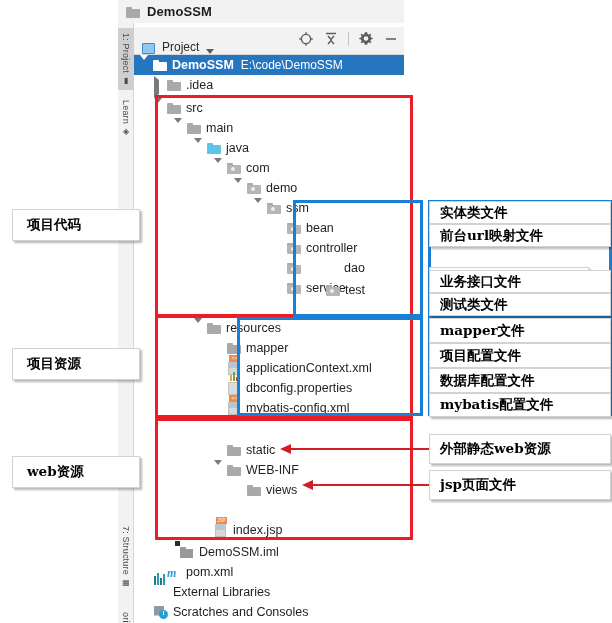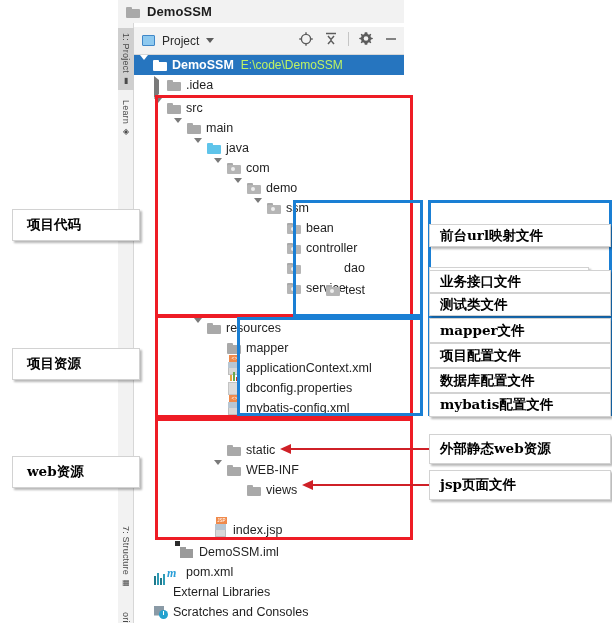--- a/index.html
+++ b/index.html
@@ -33,21 +33,21 @@
     font-size:9px; color:#4a4a4a; text-align:center;
     display:flex; align-items:center; justify-content:center;
     white-space:nowrap; letter-spacing:0.2px;
   }
   .vstrip-btn.active { background:#cfcfcf; }
   .vstrip-ico { font-size:8px; margin-top:3px; }
 
   
   .panel-head {
     position:absolute; left:134px; top:27px; width:270px; height:28px;
-    background:#f2f2f2; display:flex; align-items:center;
+    background:#f2f2f2; display:flex; align-items:flex-end;
     border-bottom:1px solid #d7d7d7;
   }
   .panel-head .sq {
     width:13px; height:11px; border:1.5px solid #3f87c8; background:#8ec9ef;
     margin-left:8px; border-radius:1px;
   }
   .panel-head .lbl { font-size:12px; color:#2b2b2b; margin-left:7px; }
   .panel-head .caret {
     width:0;height:0;border-left:4px solid transparent;border-right:4px solid transparent;
     border-top:5px solid #5c5c5c; margin-left:7px;
@@ -65,21 +65,21 @@
     white-space:nowrap; width:270px;
   }
   .trow.sel { background:#2675bf; color:#ffffff; width:270px; }
   .twig { width:11px; height:11px; margin-right:2px; position:relative; flex:0 0 auto;}
   .chev { width:0;height:0; }
   .chev-down { border-left:4px solid transparent;border-right:4px solid transparent;border-top:5px solid #7a7a7a; }
   .chev-right{ border-top:4px solid transparent;border-bottom:4px solid transparent;border-left:5px solid #7a7a7a; }
   .chev-down.w { border-top-color:#ffffff; }
   .ico { width:15px; height:13px; margin-right:4px; flex:0 0 auto; position:relative;}
   .nm { font-size:12.5px; }
-  .path { font-size:12px; color:#bef264; margin-left:7px; }
+  .path { font-size:12px; color:#ffffff; margin-left:7px; }
   .bold { font-weight:bold; }
 
   
   .fo { position:relative; width:15px; height:12px; }
   .fo::before{
     content:""; position:absolute; left:0; top:1px; width:6px; height:3px;
     background:#a9a9a9; border-radius:1px 1px 0 0;
   }
   .fo::after{
     content:""; position:absolute; left:0; top:3px; width:14px; height:9px;
@@ -395,20 +395,23 @@
   <div class="abox left" style="left:12px; top:185px; width:128px; height:32px;margin-top:24px;">
     <span>项目代码</span>
   </div>
   <div class="abox left" style="left:12px; top:348px; width:128px; height:32px;">
     <span>项目资源</span>
   </div>
   <div class="abox left" style="left:12px; top:456px; width:128px; height:32px;">
     <span>web资源</span>
   </div>
 
+  <div class="abox right" style="left:429px; top:201px; width:182px; height:23px;">
+    <span>实体类文件</span>
+  </div>
   <div class="abox right" style="left:429px; top:224px; width:182px; height:23px;">
     <span>前台url映射文件</span>
   </div>
   <div class="abox right" style="left:429px; top:247px; width:160px; height:23px;margin-top:20px;">
     <span>数据库接口文件</span>
   </div>
   <div class="abox right" style="left:429px; top:270px; width:182px; height:23px;">
     <span>业务接口文件</span>
   </div>
   <div class="abox right" style="left:429px; top:293px; width:182px; height:23px;">

